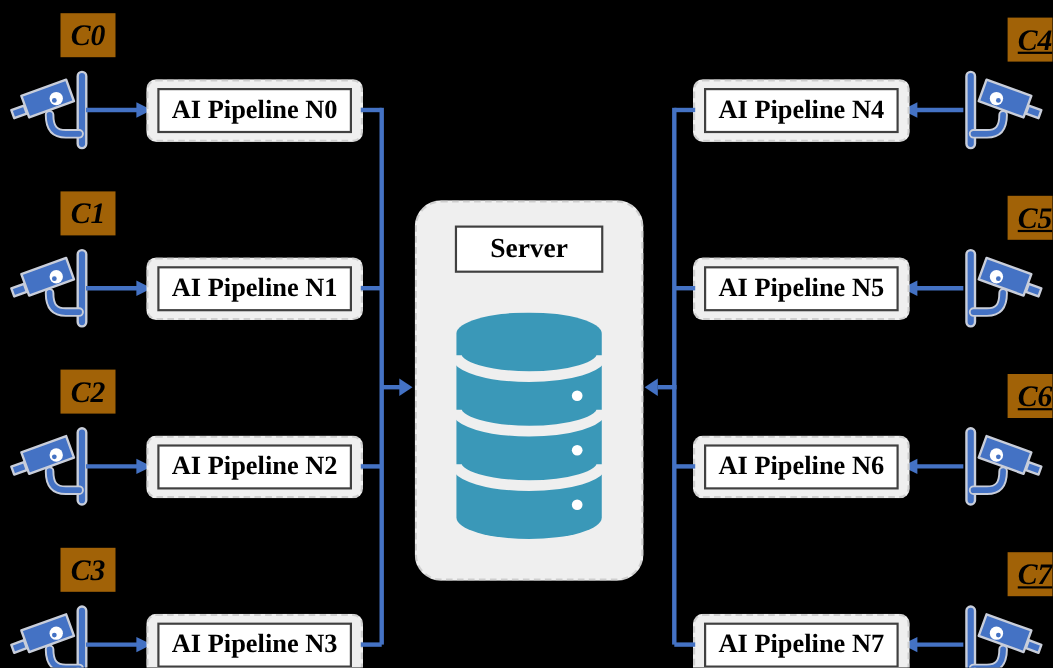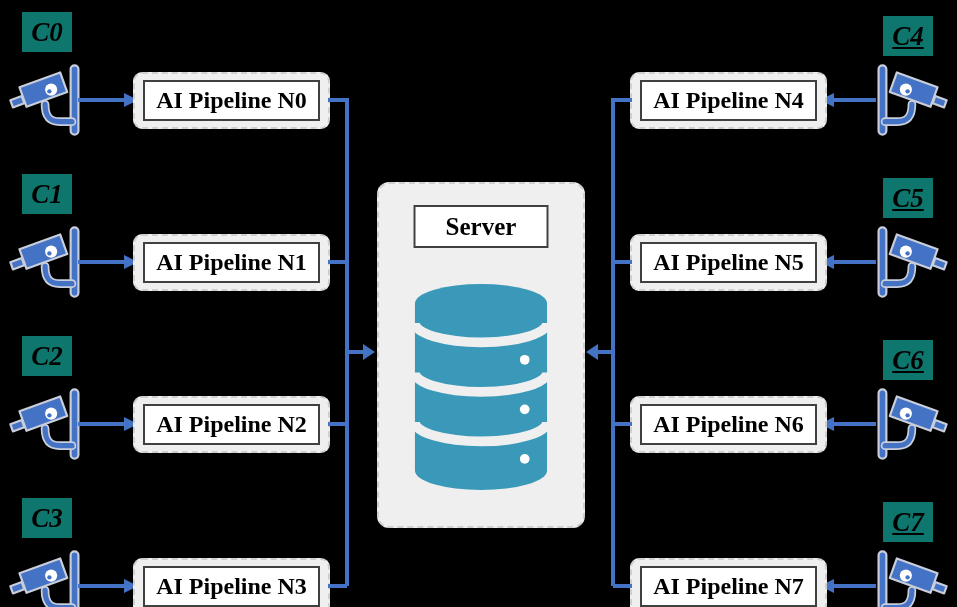--- a/index.html
+++ b/index.html
@@ -5,23 +5,23 @@
   html,body{margin:0;padding:0;background:#000;}
   #stage{
     position:relative;width:957px;height:607px;overflow:hidden;
     background:var(--background,#000);
     font-family:"Liberation Serif","DejaVu Serif",serif;
   }
   .row{position:absolute;left:0;width:957px;height:0;}
 
   
   .cam-label{
-    position:absolute;width:50px;height:40px;background:#0f766e;
+    position:absolute;width:50px;height:40px;background:#a16207;
     display:flex;align-items:center;justify-content:center;
-    font-weight:bold;font-style:italic;font-size:27px;color:#000;
+    font-weight:bold;font-style:italic;font-size:27px;color:#000;margin-left:33px;
   }
   .cam-label.left{left:22px;top:0;}
   .cam-label.right{left:883px;top:4px;text-decoration:underline;}
 
   
   .camera{position:absolute;width:92px;height:78px;top:49px;}
   .camera.left{left:6px;}
   .camera.right{left:859px;transform:scaleX(-1);}
   .cam-fill{fill:var(--accent-blue);stroke:var(--camera-outline);stroke-width:2.5;stroke-linejoin:round;}
   .cam-arm-under{stroke:var(--camera-outline);stroke-width:10;fill:none;stroke-linecap:round;}
@@ -58,21 +58,21 @@
   .pipe-inner{
     position:absolute;inset:6px 8px;background:#fff;border:2px solid var(--box-border);
     display:flex;align-items:center;justify-content:center;
     font-weight:bold;font-size:24px;color:#000;white-space:nowrap;
   }
   .pipe-id{}
 
   
   .server-panel{
     position:absolute;left:377px;top:182px;width:208px;height:346px;
-    background:var(--panel-gray);border:2px dashed #cfcfcf;border-radius:12px;box-sizing:border-box;
+    background:var(--panel-gray);border:2px dashed #cfcfcf;border-radius:24px;box-sizing:border-box;
   }
   .server-label{
     position:absolute;left:50%;transform:translateX(-50%);top:21px;width:135px;height:43px;
     background:#fff;border:2px solid var(--box-border);box-sizing:border-box;
     display:flex;align-items:center;justify-content:center;
     font-weight:bold;font-size:25px;color:#000;
   }
   .db{position:absolute;left:50%;transform:translateX(-50%);top:100px;width:136px;height:206px;}
   .db-fill{fill:var(--database-teal);}
   .db-sep{fill:none;stroke:var(--panel-gray);stroke-width:10;}

